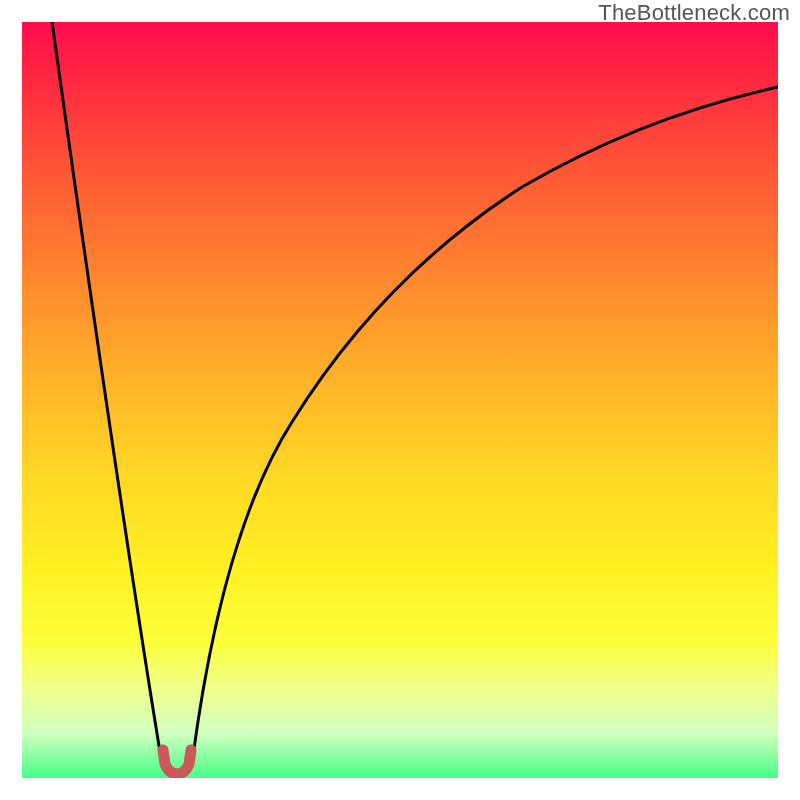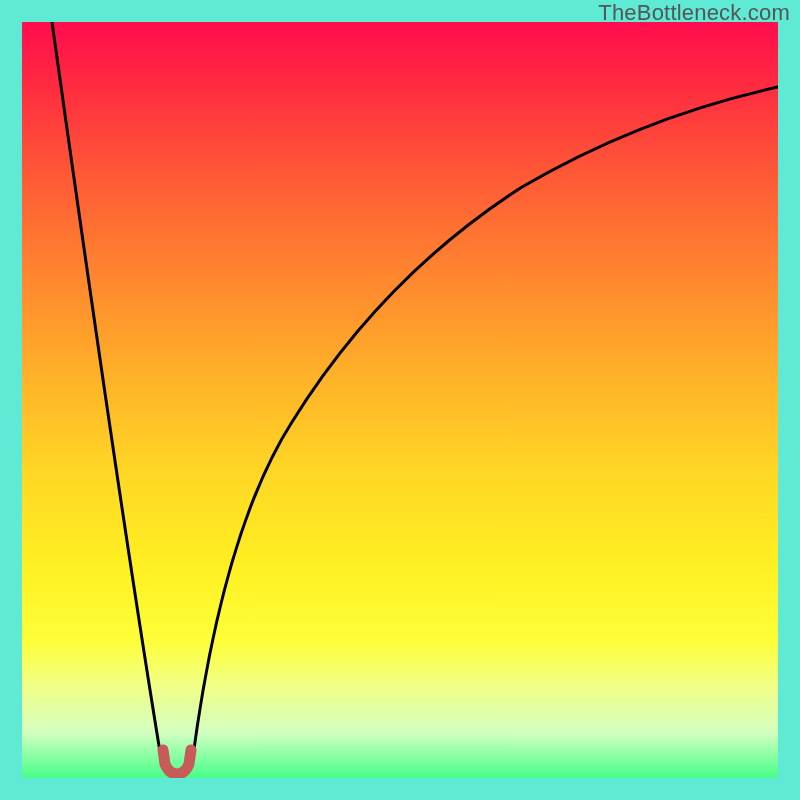--- a/index.html
+++ b/index.html
@@ -9,21 +9,21 @@
     height: 800px;
     background: #000;
     overflow: hidden;
   }
   .frame {
     position: absolute;
     left: 0;
     top: 0;
     width: 800px;
     height: 800px;
-    background: #5eead4;
+    background: #ffffff;
   }
   .plot {
     position: absolute;
     left: 22px;
     top: 22px;
     width: 756px;
     height: 756px;
     background: linear-gradient(to bottom,
       #ff0d4e 0%,
       #ff2242 6%,

